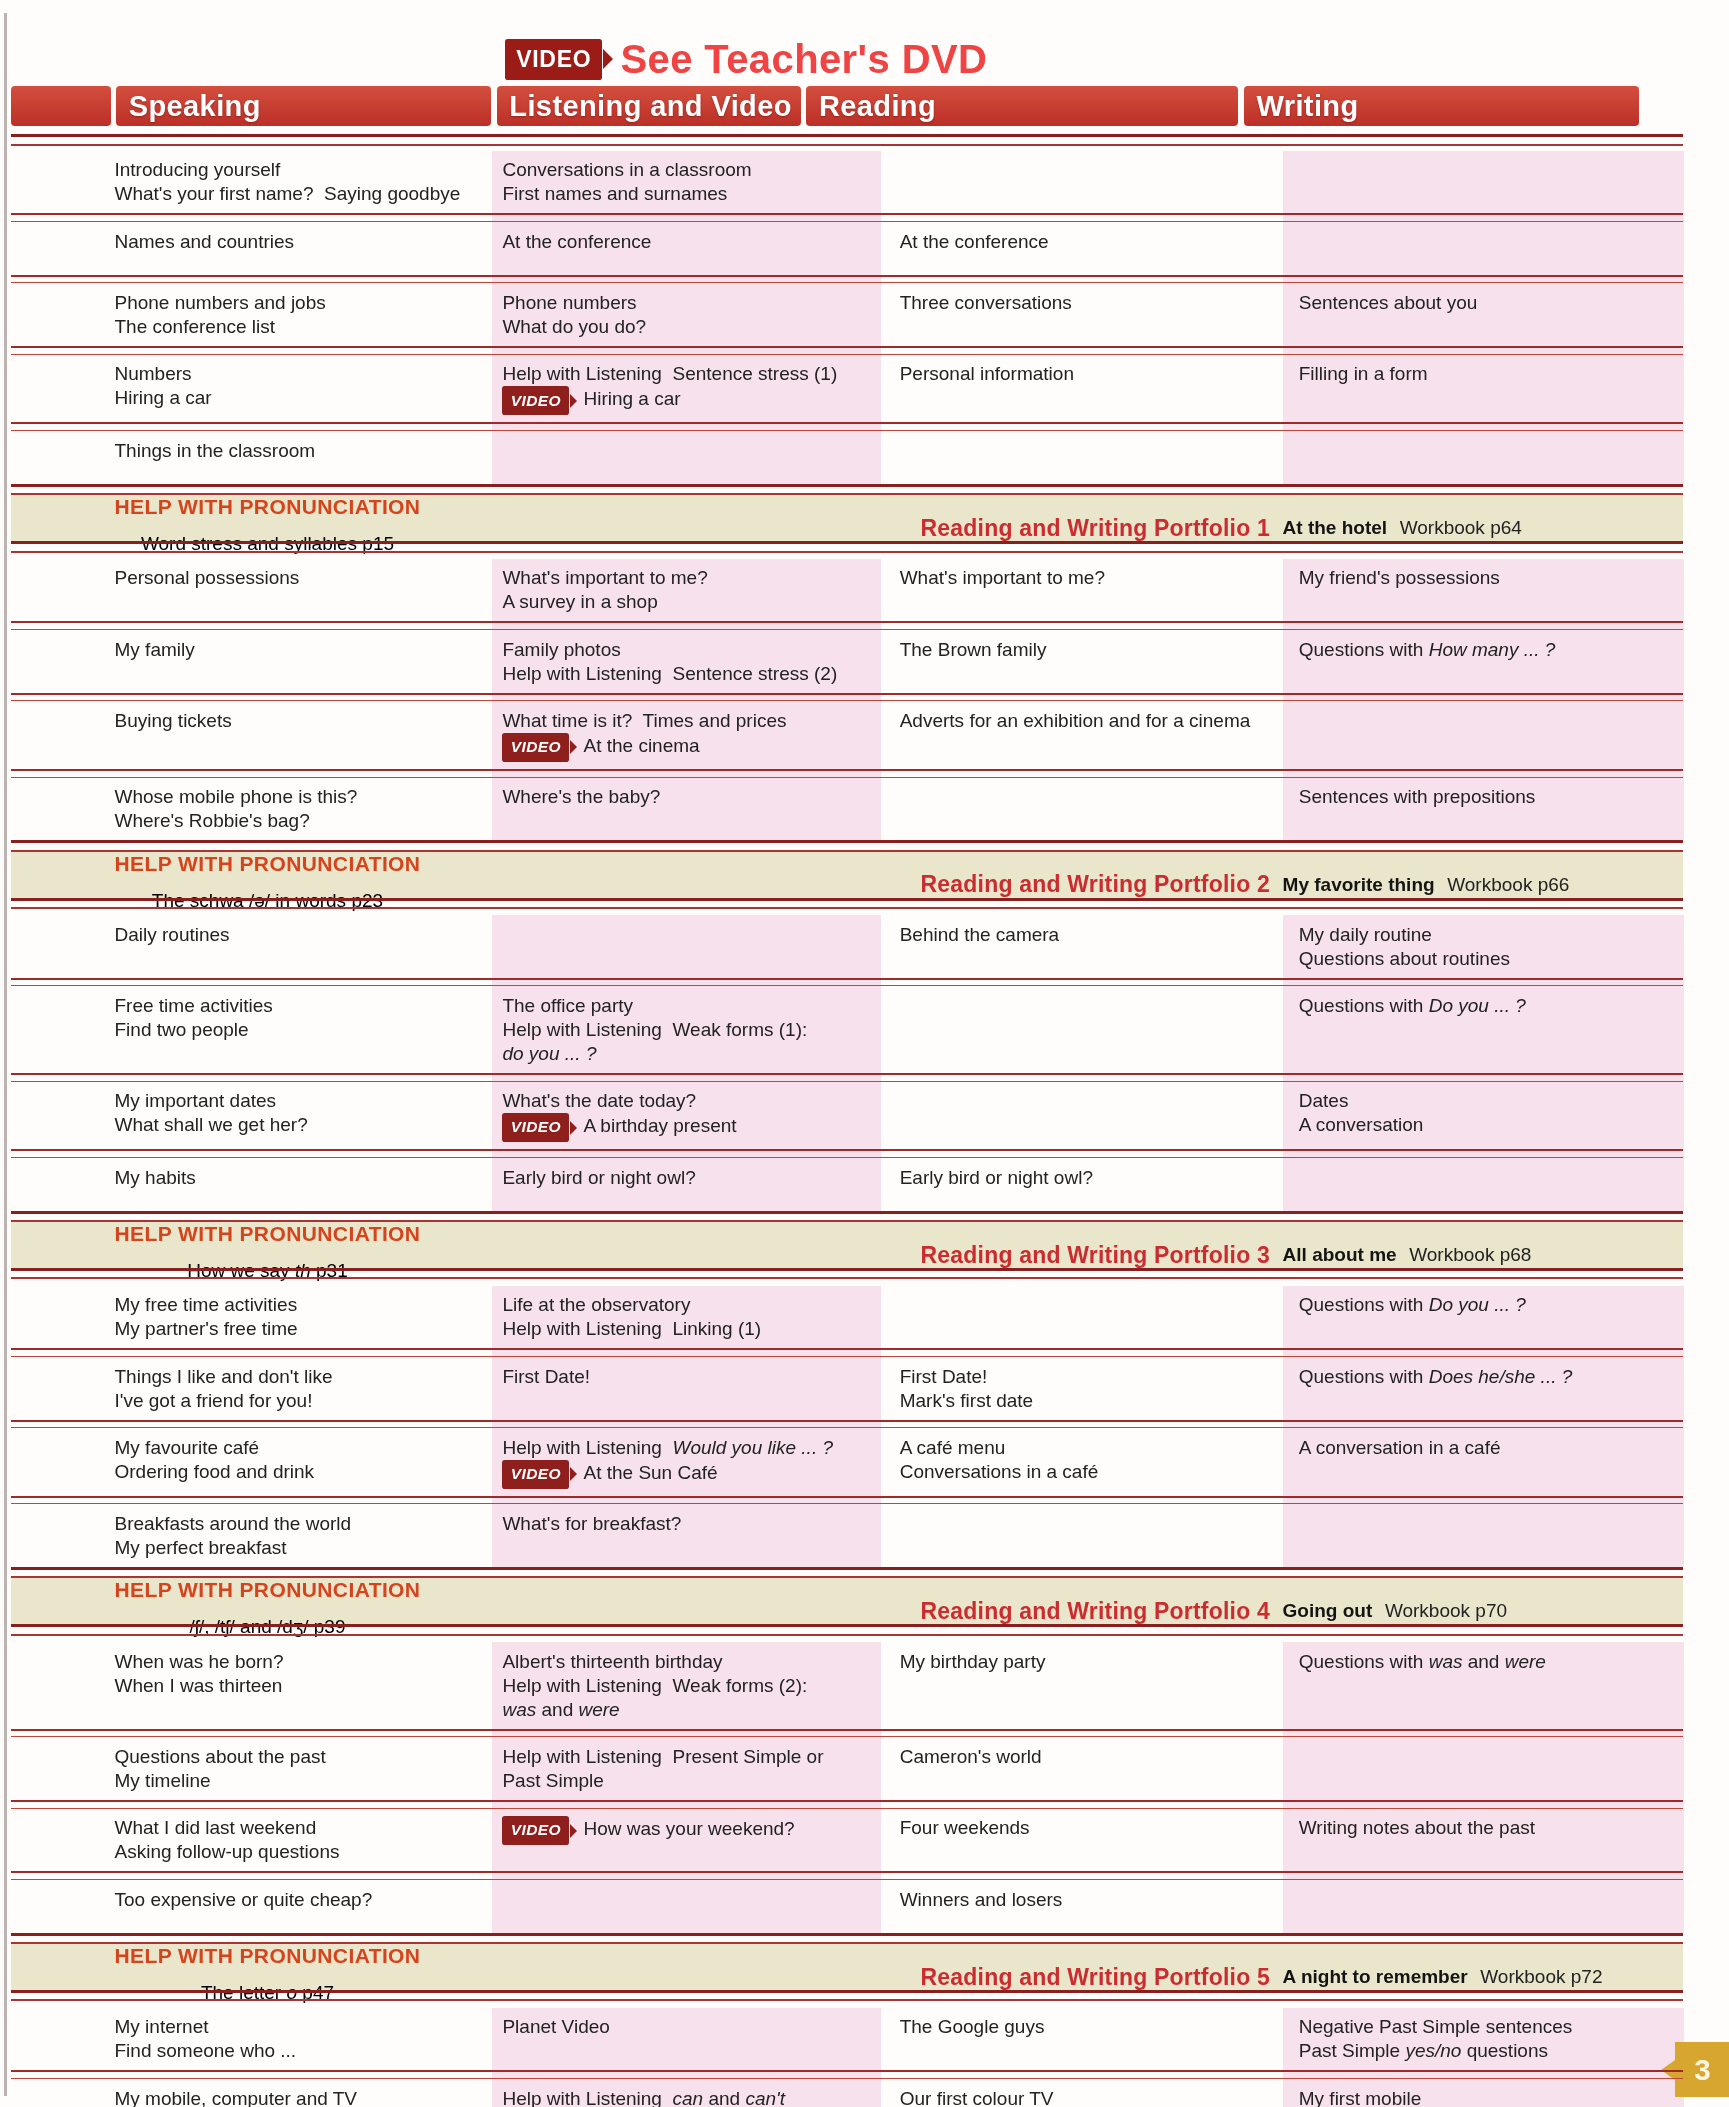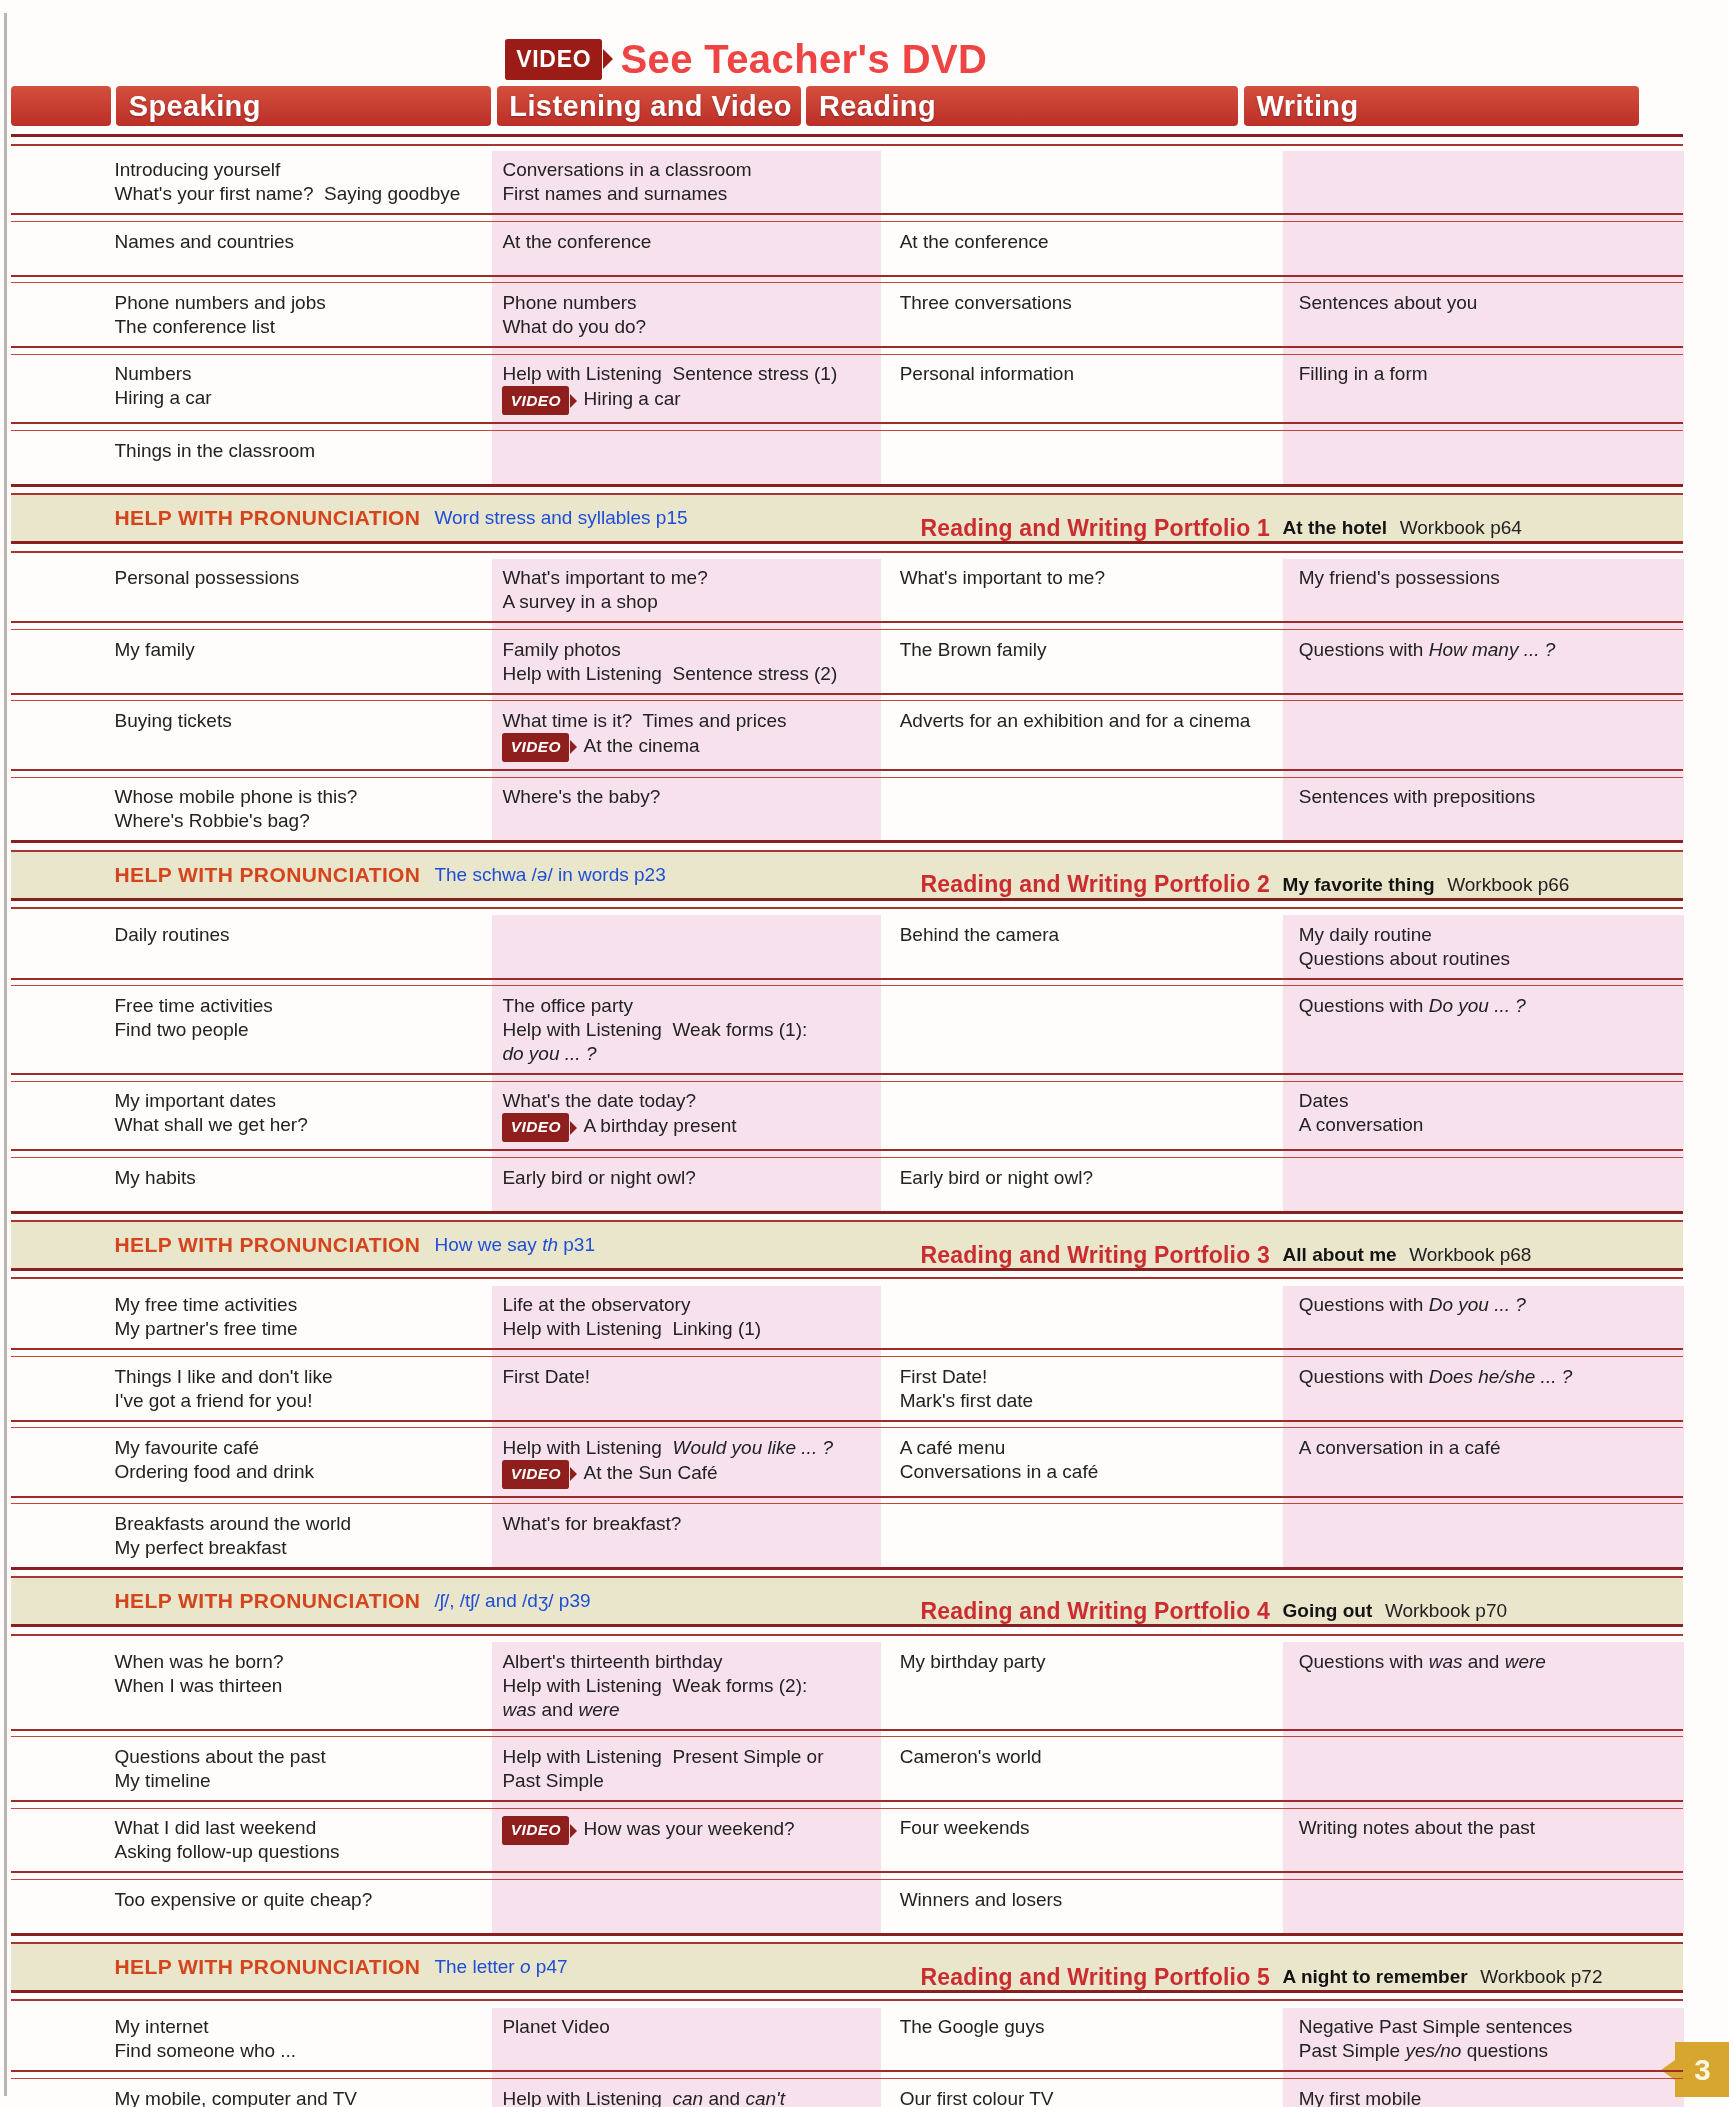--- a/index.html
+++ b/index.html
@@ -39,23 +39,23 @@
   .c3{width:402px;padding-left:19.7px;}
   .c4{width:401px;padding-left:17px;}
   .line{margin:0;}
   b{font-weight:normal;}
   i{font-style:italic;}
   .vbadge{display:inline-block;background:#8e1f1c;color:#fff;font-weight:bold;font-style:italic;
     font-size:15.5px;padding:2.1px 8.4px 2.8px;border-radius:2.8px;position:relative;margin-right:14px;letter-spacing:0.4px;}
   .vbadge::after{content:'';position:absolute;right:-7.7px;top:50%;transform:translateY(-50%);
     border-style:solid;border-color:transparent;border-left-color:#8e1f1c;border-width:7px 0 7px 7.7px;}
   .band{position:relative;background:#eae6cb;height:46px;}
-  .band-left{position:absolute;left:104px;top:0;height:100%;display:flex;align-items:center;gap:14px;}
+  .band-left{position:absolute;left:104px;top:0;height:100%;display:flex;align-items:center;gap:14px;flex-direction:column;}
   .hwp-label{color:#d4441d;font-weight:bold;font-size:21px;letter-spacing:0.4px;white-space:nowrap;}
-  .hwp-text{font-size:19px;color:#1d4ed8;white-space:nowrap;}
+  .hwp-text{font-size:19px;color:#000000;white-space:nowrap;}
   .band-right{position:absolute;left:910px;top:0;height:100%;display:flex;align-items:center;gap:12.6px;margin-top:10px;}
   .portfolio-label{color:#cb2c2f;font-weight:bold;font-size:23px;white-space:nowrap;letter-spacing:0.2px;}
   .portfolio-title{font-weight:bold;color:#141414;font-size:19px;white-space:nowrap;}
   .portfolio-ref{font-size:19px;color:#222;white-space:nowrap;}
   
   .page-tab{position:absolute;right:0;top:2042px;width:55px;height:55px;background:#d7a62e;
     display:flex;align-items:center;justify-content:center;color:#fdf6e3;font-weight:bold;font-size:29.5px;}
   .page-tab::before{content:'';position:absolute;left:-14px;top:50%;transform:translateY(-50%);
     border-style:solid;border-color:transparent;border-right-color:#d7a62e;border-width:10.5px 14.8px 10.5px 0;}
 </style>

